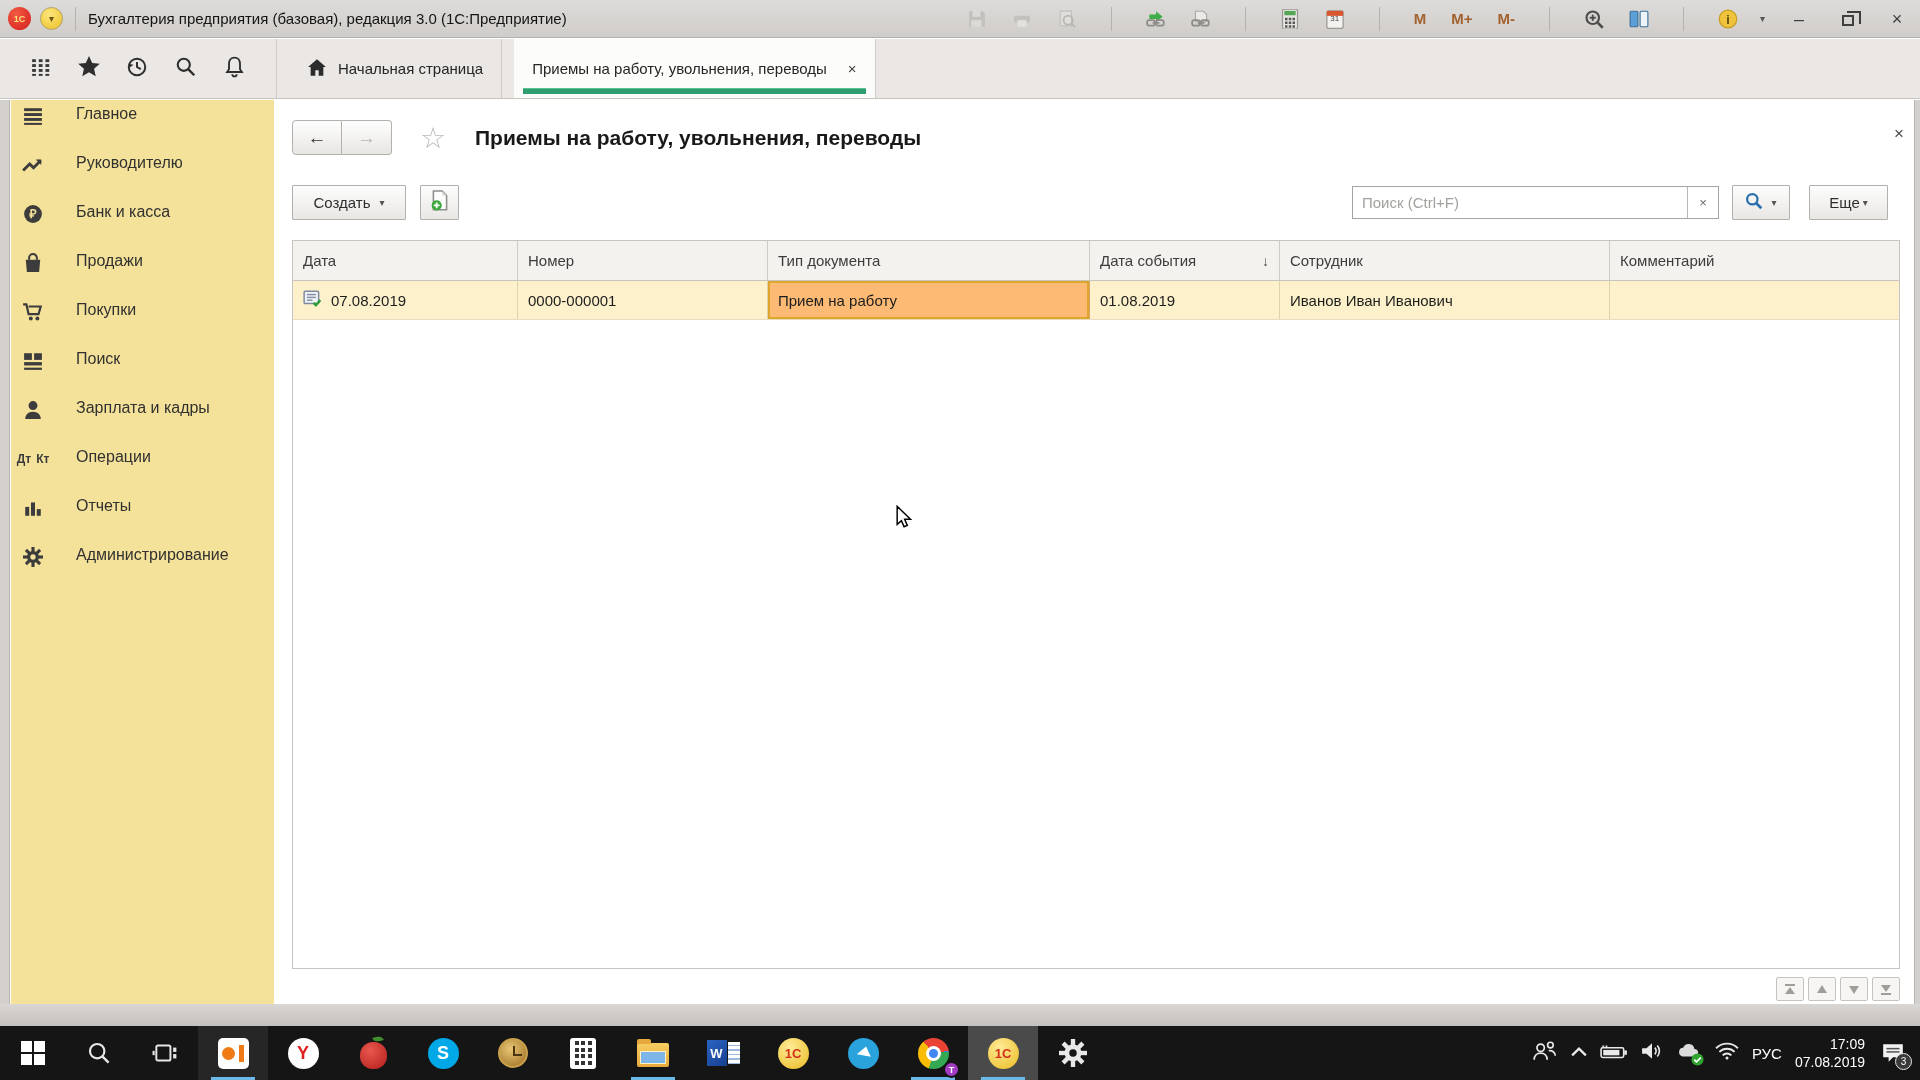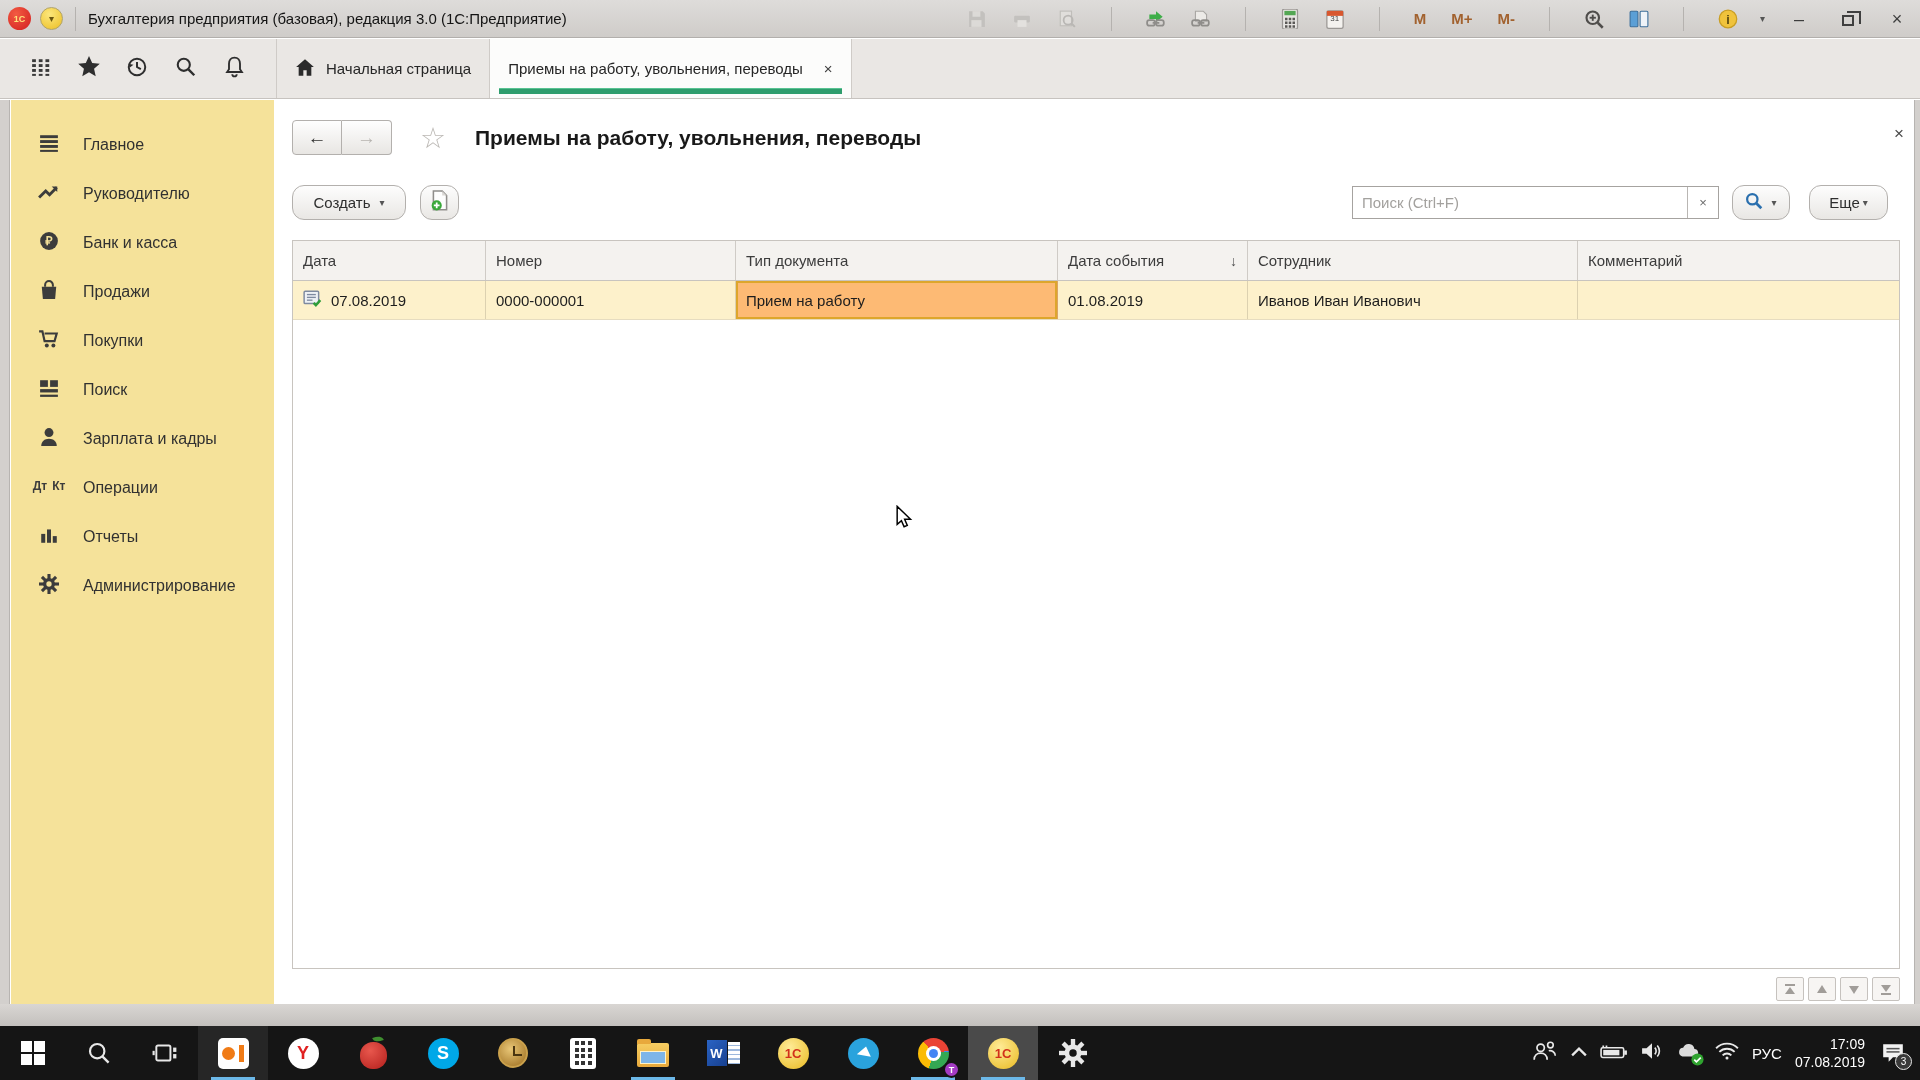--- a/index.html
+++ b/index.html
@@ -23,58 +23,58 @@
   .tb-ic { width:26px; height:24px; display:flex; align-items:center; justify-content:center; }
   .mem { color:#a2622f; font-weight:bold; font-size:15px; padding:0 3px; }
   .winbtn { width:30px; height:26px; display:flex; align-items:center; justify-content:center;
     color:#3d3d3d; font-size:18px; line-height:1; }
   .restore-glyph { width:12px; height:11px; border:2px solid #3f3f3f; position:relative; margin-top:3px; }
   .restore-glyph::before { content:''; position:absolute; top:-6px; left:3px; width:12px; height:11px;
     border:2px solid #3f3f3f; border-bottom:none; border-left:none; }
 
   
   .tabbar { position:absolute; top:39px; left:0; right:0; height:60px; background:#eae7e4;
-    border-bottom:1px solid #c7c3bf; display:flex; }
+    border-bottom:1px solid #c7c3bf; display:flex;gap:12px; }
   .tab-tools { width:277px; display:flex; align-items:center; justify-content:space-evenly;
     padding:0 4px; border-right:1px solid #cfcbc7; }
   .tab { display:flex; align-items:center; padding:0 18px; font-size:15px; color:#262626;
     border-right:1px solid #cfcbc7; position:relative; gap:11px; }
   .tab-active { background:#fcfcfb; }
   .tab-active::after { content:''; position:absolute; left:9px; right:9px; bottom:4px; height:6px;
     background:#2f9d6d; box-shadow:inset 0 1px 0 #58c392; }
   .tab-close { margin-left:10px; color:#3f3f3f; font-size:15px; }
 
   
   .left-edge  { position:absolute; top:100px; left:0;  width:10px; height:904px; background:#d3d0cd; border-right:1px solid #b7b4b1; }
   .right-edge { position:absolute; top:100px; right:0; width:6px;  height:904px; background:#d3d0cd; border-left:1px solid #b7b4b1; }
   .win-bottom { position:absolute; left:0; right:0; top:1004px; height:22px;
     background:linear-gradient(#d9d6d3,#c3c0bd); }
 
   
   .sidebar { position:absolute; top:100px; left:11px; width:263px; height:904px;
     background:#f5e29a; padding-top:5px; }
-  .side-item { height:49px; display:flex; align-items:flex-end; padding-left:27px; gap:23px;
+  .side-item { height:49px; display:flex; align-items:flex-start; padding-left:11px; gap:32px;
     font-size:16px; color:#313131; }
   .side-ic { width:22px; height:22px; display:flex; align-items:center; justify-content:center; flex:none; }
   .dtkt { font-size:12px; font-weight:bold; color:#3c3c3c; line-height:1; text-align:left; }
   .dtkt span { display:block; }
   .dtkt .kt { margin-left:5px; }
 
   
   .content { position:absolute; top:100px; left:274px; width:1640px; height:904px; background:#fff; }
   .navgroup { position:absolute; left:18px; top:20px; display:flex; }
   .navbtn { width:50px; height:35px; background:linear-gradient(#fefefe,#e8e6e3);
     border:1px solid #b3b0ad; display:flex; align-items:center; justify-content:center; font-size:19px; }
   .navbtn.back { border-radius:4px 0 0 4px; color:#2f2f2f; }
   .navbtn.fwd  { border-radius:0 4px 4px 0; border-left:none; color:#b7b4b0; }
   .fav-star { position:absolute; left:146px; top:21px; font-size:29px; color:#bcb9b5; }
   .page-title { position:absolute; left:201px; top:26px; font-size:21px; font-weight:bold; color:#191919; }
   .page-close { position:absolute; right:10px; top:24px; font-size:17px; color:#4a4a4a; }
 
-  .btn { background:linear-gradient(#fdfdfd,#e9e7e4); border:1px solid #b3b0ad; border-radius:12px;
+  .btn { background:linear-gradient(#fdfdfd,#e9e7e4); border:1px solid #b3b0ad; border-radius:1px;
     font-size:15px; color:#2e2e2e; display:flex; align-items:center; justify-content:center; }
   .btn-create { position:absolute; left:18px; top:85px; width:114px; height:35px; gap:9px; }
   .caret { font-size:10px; color:#555; }
   .btn-copy { position:absolute; left:146px; top:85px; width:39px; height:35px; }
   .search-wrap { position:absolute; left:1078px; top:86px; width:367px; height:33px;
     border:1px solid #a6a3a0; background:#fff; display:flex; }
   .search-input { flex:1; border:none; outline:none; font-size:15px; color:#333; padding:0 9px;
     font-family:inherit; background:transparent; }
   .search-input::placeholder { color:#a3a19e; }
   .search-clear { width:31px; border-left:1px solid #b9b6b3; display:flex; align-items:center;
@@ -86,21 +86,21 @@
   .list-table { position:absolute; left:18px; top:140px; width:1608px; height:729px;
     border:1px solid #c8c4bf; background:#fff; }
   .thead { display:flex; height:40px; background:#f4f2ef; border-bottom:1px solid #c8c4bf; }
   .th { display:flex; align-items:center; padding:0 10px; font-size:15px; color:#3c3c3c;
     border-right:1px solid #cfcbc6; }
   .th:last-child { border-right:none; }
   .trow { display:flex; height:39px; background:#fdf1cb; border-bottom:1px solid #e6dcc0; }
   .td { display:flex; align-items:center; padding:0 10px; font-size:15px; color:#1d1d1d;
     border-right:1px solid rgba(0,0,0,0.13); gap:9px; }
   .td:last-child { border-right:none; }
-  .c1{width:193px;} .c2{width:250px;} .c3{width:322px;} .c4{width:190px;} .c5{width:330px;} .c6{flex:1;}
+  .c1{width:225px;} .c2{width:250px;} .c3{width:322px;} .c4{width:190px;} .c5{width:330px;} .c6{flex:1;}
   .td.sel { background:#fdba74; box-shadow:inset 0 0 0 2px #dda62c; }
   .sort-arrow { margin-left:auto; color:#4f4f4f; font-size:14px; }
 
   .pager { position:absolute; top:877px; left:1502px; display:flex; gap:4px; }
   .pgbtn { width:28px; height:24px; border:1px solid #c6c2be; border-radius:2px;
     background:#f7f5f3; display:flex; align-items:center; justify-content:center; }
 
   
   .cursor { position:absolute; left:895px; top:505px; }
 

